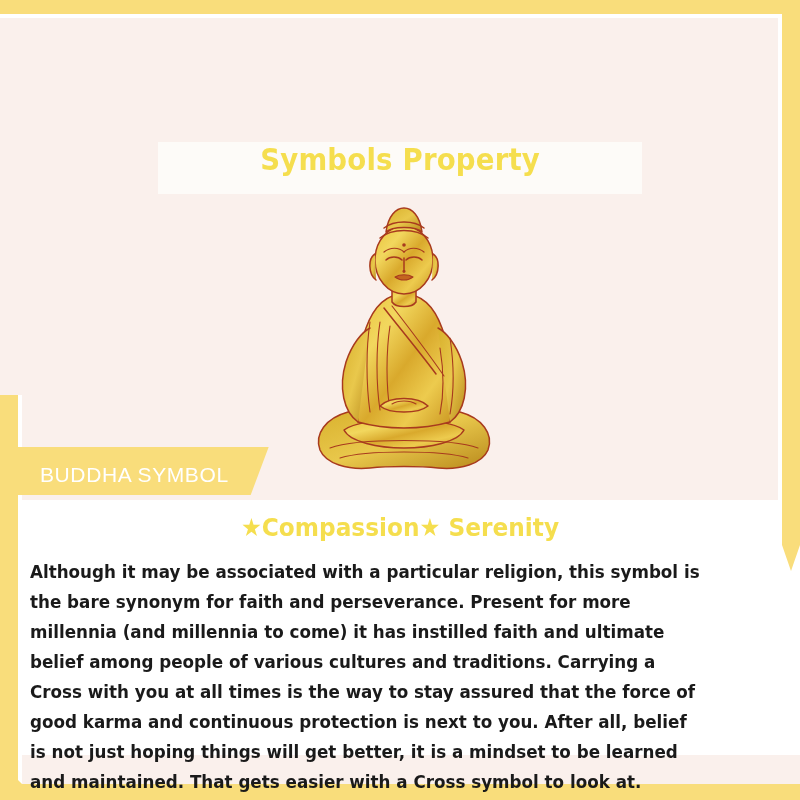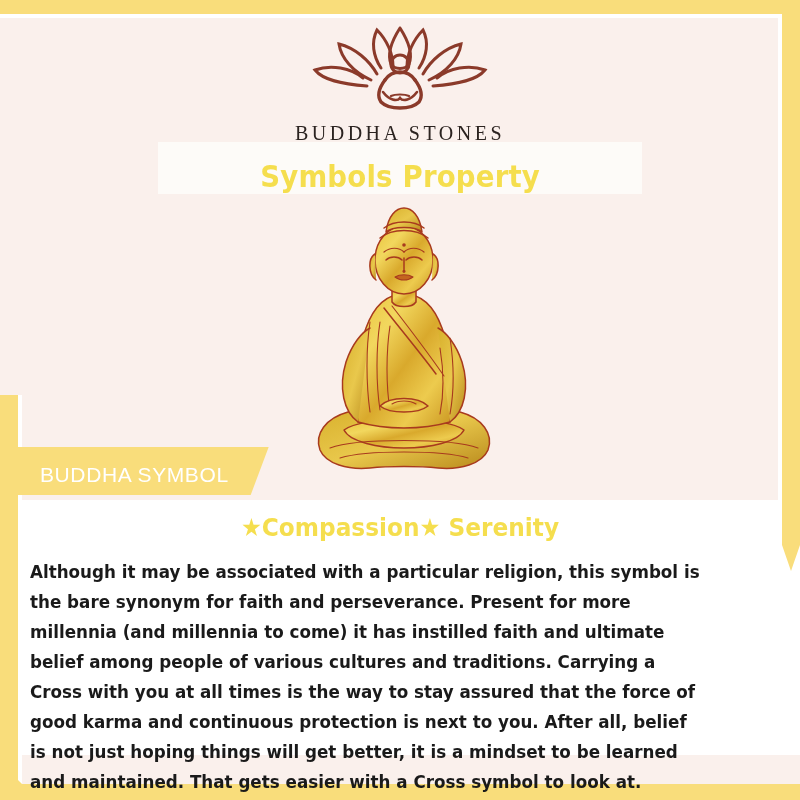--- a/index.html
+++ b/index.html
@@ -132,21 +132,21 @@
   }
 
   
   .title-band {
     position: absolute;
     left: 158px; top: 142px;
     width: 484px;
     height: 52px;
     background: #fdfbf8;
     display: flex;
-    align-items: flex-end;
+    align-items: flex-start;
     justify-content: center;
   }
   .title-text {
     font-family: "DejaVu Sans", sans-serif;
     font-size: 30px;
     font-weight: bold;
     color: #f5de4e;
     letter-spacing: 0.2px;
     transform: scaleX(0.92);
   }
@@ -218,52 +218,20 @@
   <div class="frame-top"></div>
   <div class="frame-top-inner"></div>
   <div class="frame-right"></div>
   <div class="frame-right-inner"></div>
   <div class="frame-right-point"></div>
   <div class="frame-left"></div>
   <div class="frame-left-inner"></div>
   <div class="frame-bottom"></div>
   <div class="frame-corner-br"></div>
 
-  <div class="logo-wrap">
-    <span class="logo-mark">
-      <svg width="190" height="90" viewBox="0 0 190 90" xmlns="http://www.w3.org/2000/svg">
-        <g fill="none" stroke="#8b3a2a" stroke-width="3.2" stroke-linecap="round">
-
-          <path d="M62 62 C 36 60, 18 56, 10 46 C 26 40, 46 44, 58 54" stroke-width="3"></path>
-
-          <path d="M128 62 C 154 60, 172 56, 180 46 C 164 40, 144 44, 132 54" stroke-width="3"></path>
-
-          <path d="M66 56 C 48 48, 36 34, 34 20 C 50 24, 64 36, 72 50" stroke-width="3"></path>
-
-          <path d="M124 56 C 142 48, 154 34, 156 20 C 140 24, 126 36, 118 50" stroke-width="3"></path>
-
-          <path d="M76 44 C 68 32, 66 18, 72 6 C 82 16, 88 30, 88 42" stroke-width="3"></path>
-
-          <path d="M114 44 C 122 32, 124 18, 118 6 C 108 16, 102 30, 102 42" stroke-width="3"></path>
-
-          <path d="M95 4 C 86 18, 82 30, 86 40 C 90 46, 100 46, 104 40 C 108 30, 104 18, 95 4" stroke-width="3"></path>
-
-          <circle cx="95" cy="40" r="9" stroke-width="3.2"></circle>
-
-          <path d="M80 56 C 84 50, 90 48, 95 48 C 100 48, 106 50, 110 56" stroke-width="3.4"></path>
-
-          <path d="M80 56 C 74 64, 72 72, 76 78 C 84 86, 106 86, 114 78 C 118 72, 116 64, 110 56" stroke-width="3.4"></path>
-
-          <path d="M78 68 C 84 76, 92 78, 95 74 C 98 78, 106 76, 112 68" stroke-width="2.6"></path>
-          <path d="M86 72 C 90 70, 100 70, 104 72" stroke-width="2.2"></path>
-        </g>
-      </svg>
-    </span>
-    <div class="logo-text">BUDDHA STONES</div>
-  </div>
 
   <div class="title-band">
     <span class="title-text">Symbols Property</span>
   </div>
 
   <div class="buddha-wrap">
     <svg width="208" height="290" viewBox="0 0 208 290" xmlns="http://www.w3.org/2000/svg">
       <defs>
         <linearGradient id="gold" x1="0" y1="0" x2="1" y2="1">
           <stop offset="0%" stop-color="#e8c23a"></stop>

